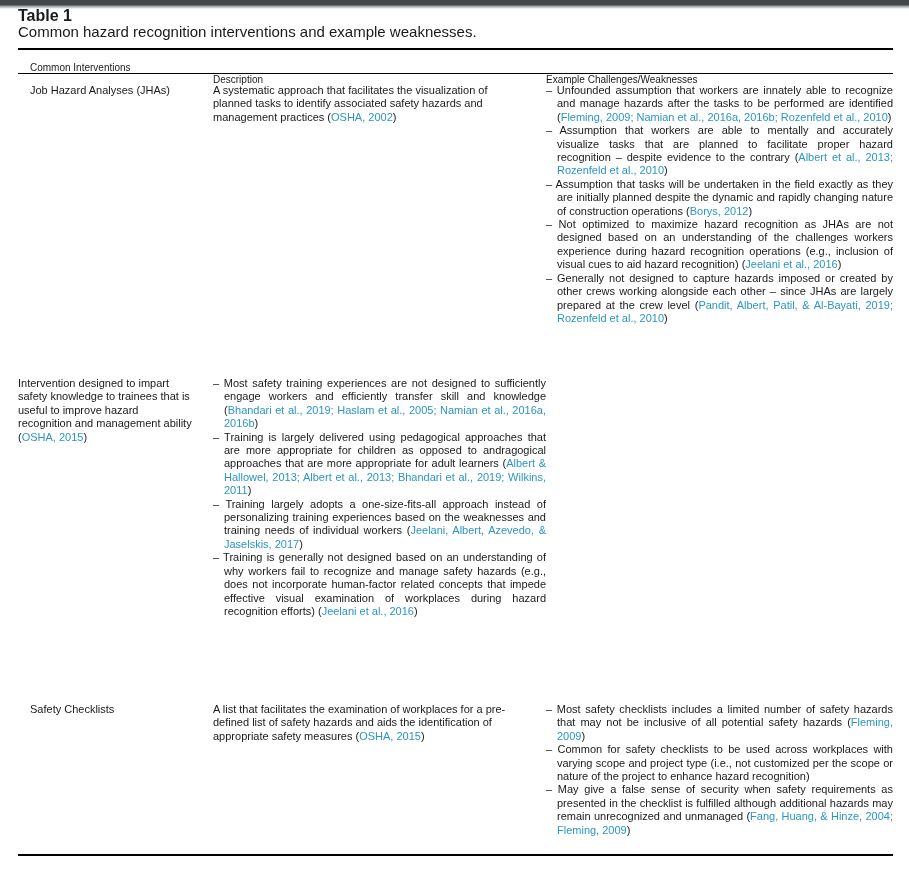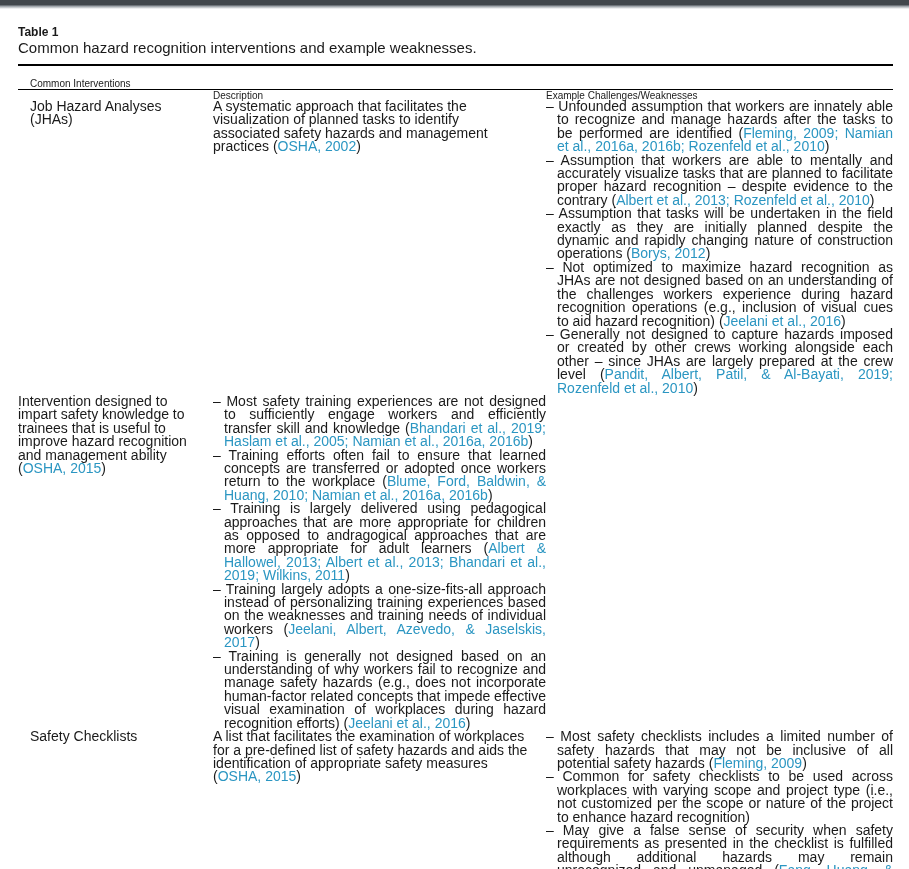--- a/index.html
+++ b/index.html
@@ -7,34 +7,34 @@
     width:909px; min-height:869px;
     font-family:"Liberation Sans", sans-serif;
     color:#1a1a1a;
     -webkit-font-smoothing:antialiased;
   }
   .top-strip{
     width:909px;height:9px;
     background:linear-gradient(#42474c 0%, #42474c 52%, #9aa0a6 70%, #ffffff 100%);
   }
   .page{padding:0 16px 0 18px;}
-  .table-label{font-size:12px;font-weight:bold;margin-top:16px;line-height:14px;}
+  .table-label{font-size:16px;font-weight:bold;margin-top:0;line-height:14px;}
   .table-caption{font-size:15px;margin-top:2px;line-height:14px;}
   .sci-table{width:875px;margin-top:9px;}
   .rule{height:1.5px;background:#000;width:875px;}
   .header-row{
     display:grid;grid-template-columns:195px 333px 347px;
     align-items:center;height:23px;font-size:10px;
   }
   .header-row .h{padding-left:12px;}
   .header-row .h.h2,.header-row .h.h3{padding-left:0;margin-top:24px;}
   .tbody{padding-top:10px;}
   .body-row{
     display:grid;grid-template-columns:195px 333px 347px;
-    font-size:14px;line-height:13.4px;
+    font-size:11px;line-height:13.4px;
   }
   .body-row.r0{min-height:293px;}
   .body-row.r1{min-height:326px;}
   .body-row.r2{min-height:143px;}
   .cell-intervention{padding-left:12px;padding-right:10px;}
   .cell-description{padding-right:18px;}
   .cell-weaknesses{text-align:justify;}
   .bullet{padding-left:11px;text-indent:-11px;}
   .cite{color:var(--link-color,#2b96c2);}
   .tbody-bottom-pad{height:8px;}
@@ -66,21 +66,20 @@
             <div class="bullet"><span>– </span><span>Assumption that workers are able to mentally and accurately visualize tasks that are planned to facilitate proper hazard recognition – despite evidence to the contrary (</span><span class="cite">Albert et al., 2013; Rozenfeld et al., 2010</span><span>)</span></div>
             <div class="bullet"><span>– </span><span>Assumption that tasks will be undertaken in the field exactly as they are initially planned despite the dynamic and rapidly changing nature of construction operations (</span><span class="cite">Borys, 2012</span><span>)</span></div>
             <div class="bullet"><span>– </span><span>Not optimized to maximize hazard recognition as JHAs are not designed based on an understanding of the challenges workers experience during hazard recognition operations (e.g., inclusion of visual cues to aid hazard recognition) (</span><span class="cite">Jeelani et al., 2016</span><span>)</span></div>
             <div class="bullet"><span>– </span><span>Generally not designed to capture hazards imposed or created by other crews working alongside each other – since JHAs are largely prepared at the crew level (</span><span class="cite">Pandit, Albert, Patil, &amp; Al-Bayati, 2019; Rozenfeld et al., 2010</span><span>)</span></div>
           </div>
         </div>
         <div class="body-row r1">
           <div class="cell-description"><span>Intervention designed to impart safety knowledge to trainees that is useful to improve hazard recognition and management ability (</span><span class="cite">OSHA, 2015</span><span>)</span></div>
           <div class="cell-weaknesses">
             <div class="bullet"><span>– </span><span>Most safety training experiences are not designed to sufficiently engage workers and efficiently transfer skill and knowledge (</span><span class="cite">Bhandari et al., 2019; Haslam et al., 2005; Namian et al., 2016a, 2016b</span><span>)</span></div>
-            <div class="bullet"><span>– </span><span>Training efforts often fail to ensure that learned concepts are transferred or adopted once workers return to the workplace (</span><span class="cite">Blume, Ford, Baldwin, &amp; Huang, 2010; Namian et al., 2016a, 2016b</span><span>)</span></div>
             <div class="bullet"><span>– </span><span>Training is largely delivered using pedagogical approaches that are more appropriate for children as opposed to andragogical approaches that are more appropriate for adult learners (</span><span class="cite">Albert &amp; Hallowel, 2013; Albert et al., 2013; Bhandari et al., 2019; Wilkins, 2011</span><span>)</span></div>
             <div class="bullet"><span>– </span><span>Training largely adopts a one-size-fits-all approach instead of personalizing training experiences based on the weaknesses and training needs of individual workers (</span><span class="cite">Jeelani, Albert, Azevedo, &amp; Jaselskis, 2017</span><span>)</span></div>
             <div class="bullet"><span>– </span><span>Training is generally not designed based on an understanding of why workers fail to recognize and manage safety hazards (e.g., does not incorporate human-factor related concepts that impede effective visual examination of workplaces during hazard recognition efforts) (</span><span class="cite">Jeelani et al., 2016</span><span>)</span></div>
           </div>
         </div>
         <div class="body-row r2">
           <div class="cell-intervention">Safety Checklists</div>
           <div class="cell-description"><span>A list that facilitates the examination of workplaces for a pre-defined list of safety hazards and aids the identification of appropriate safety measures (</span><span class="cite">OSHA, 2015</span><span>)</span></div>
           <div class="cell-weaknesses">
             <div class="bullet"><span>– </span><span>Most safety checklists includes a limited number of safety hazards that may not be inclusive of all potential safety hazards (</span><span class="cite">Fleming, 2009</span><span>)</span></div>

